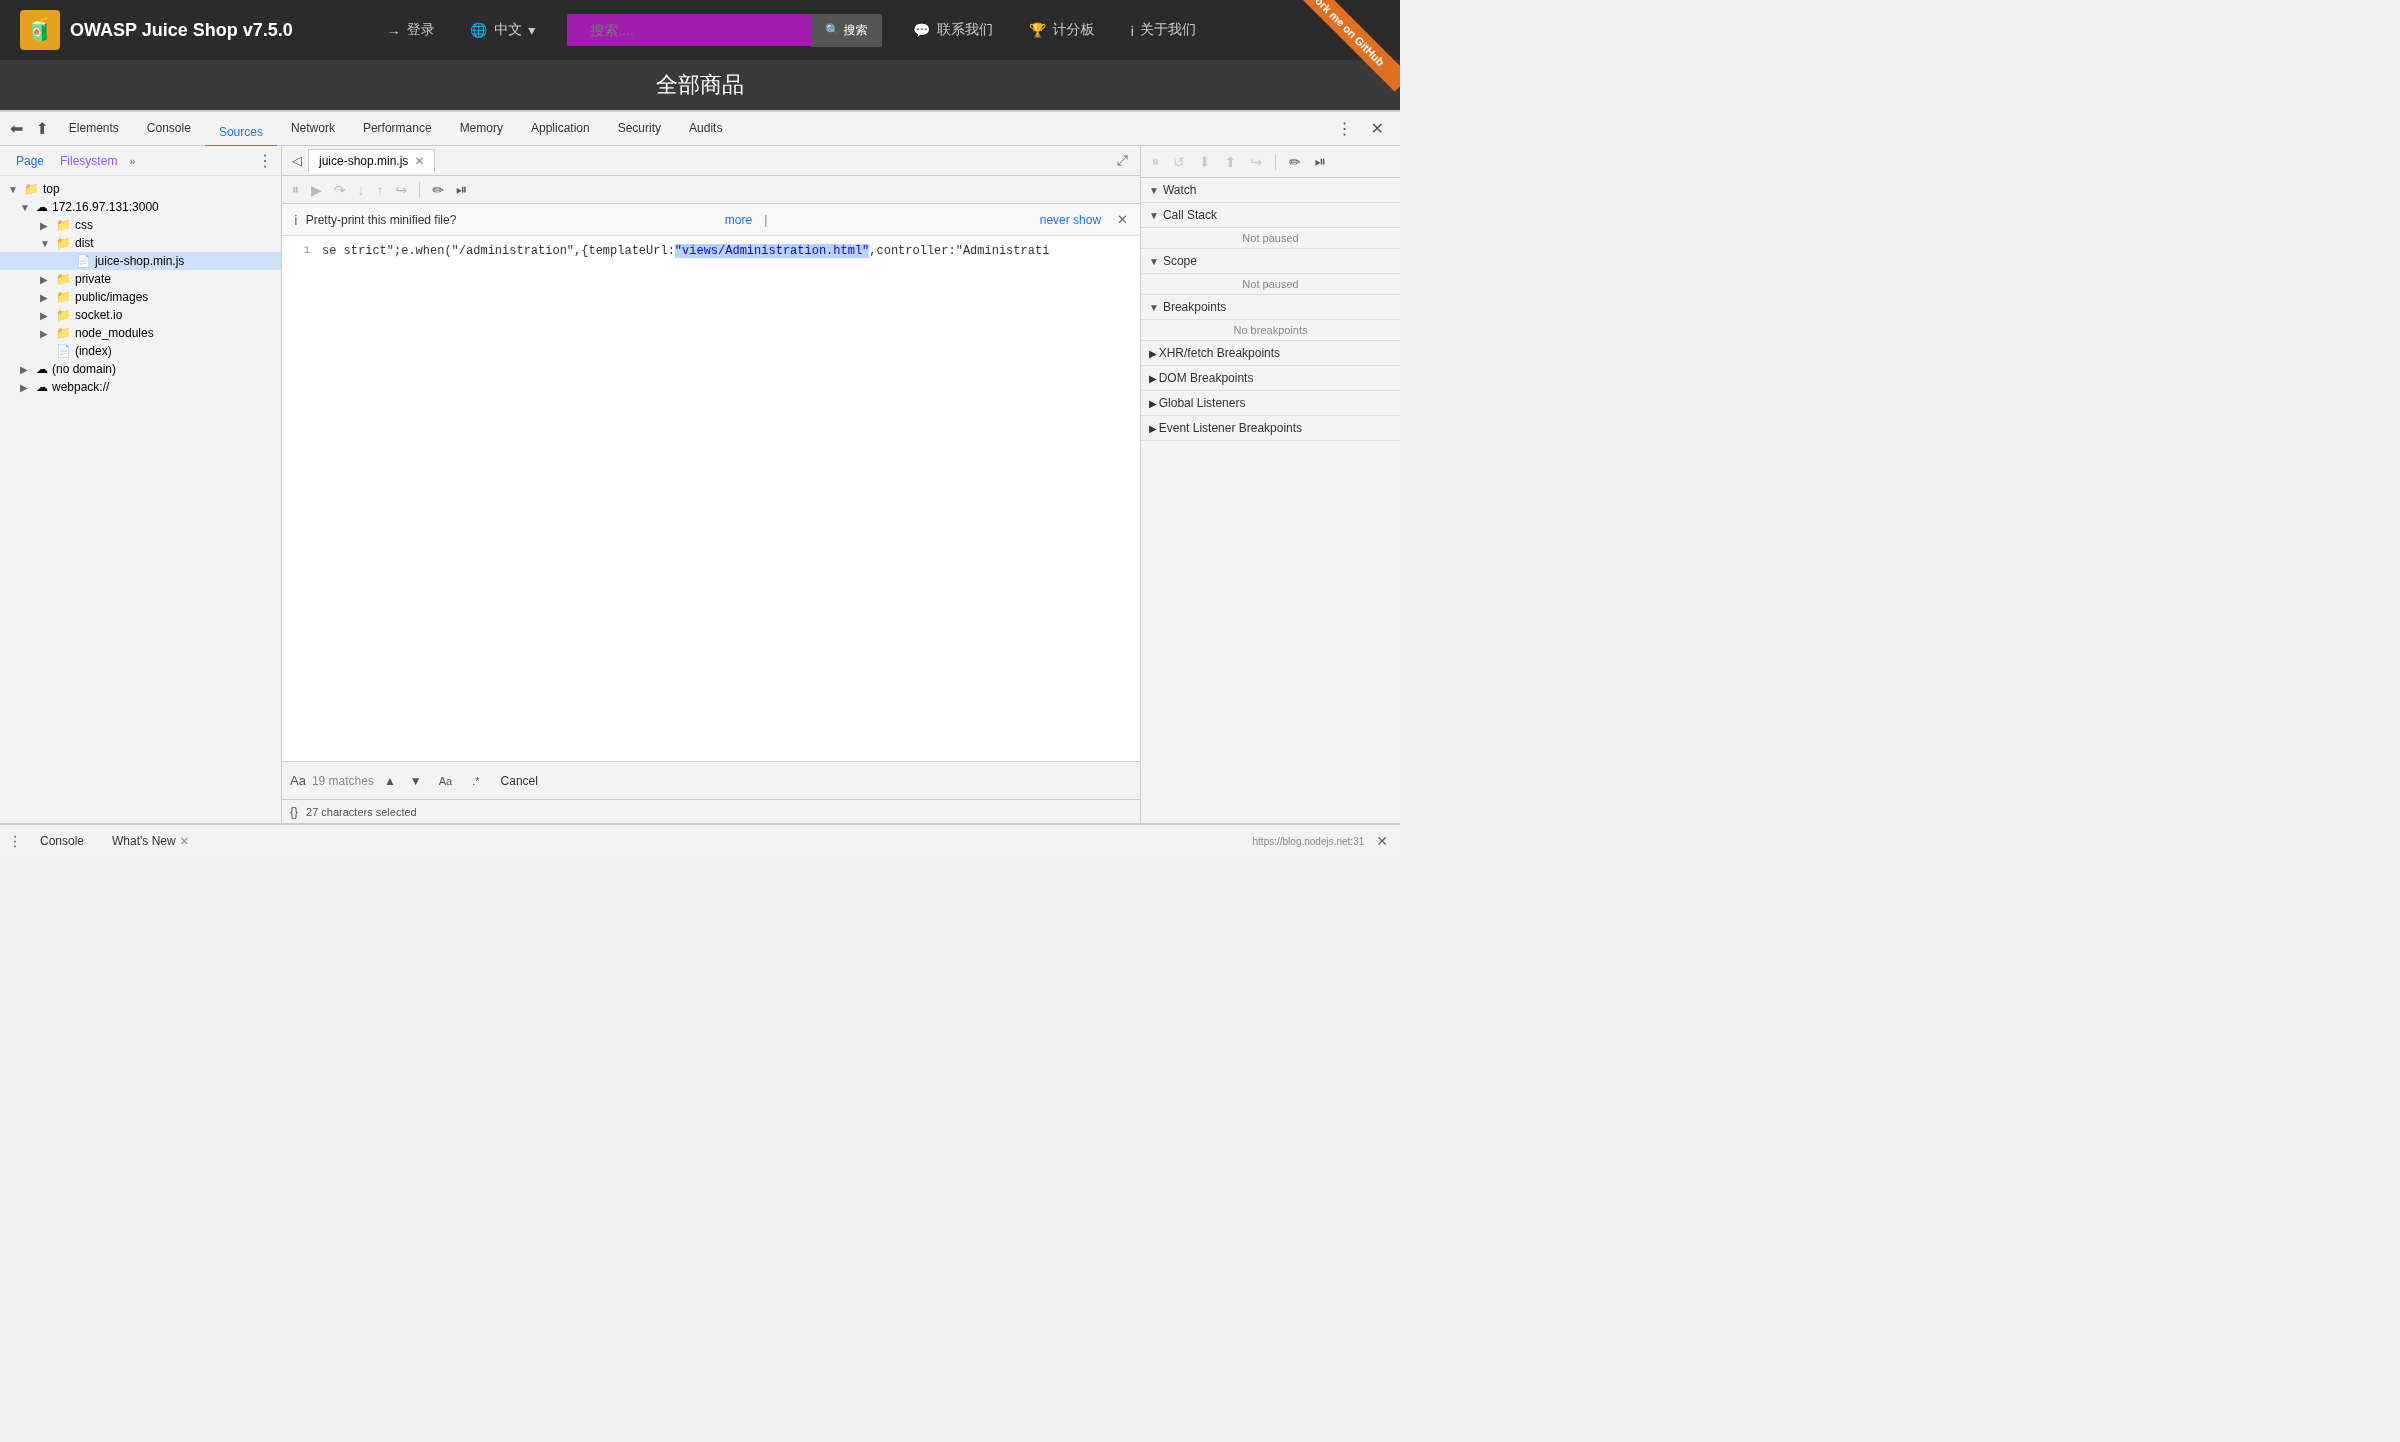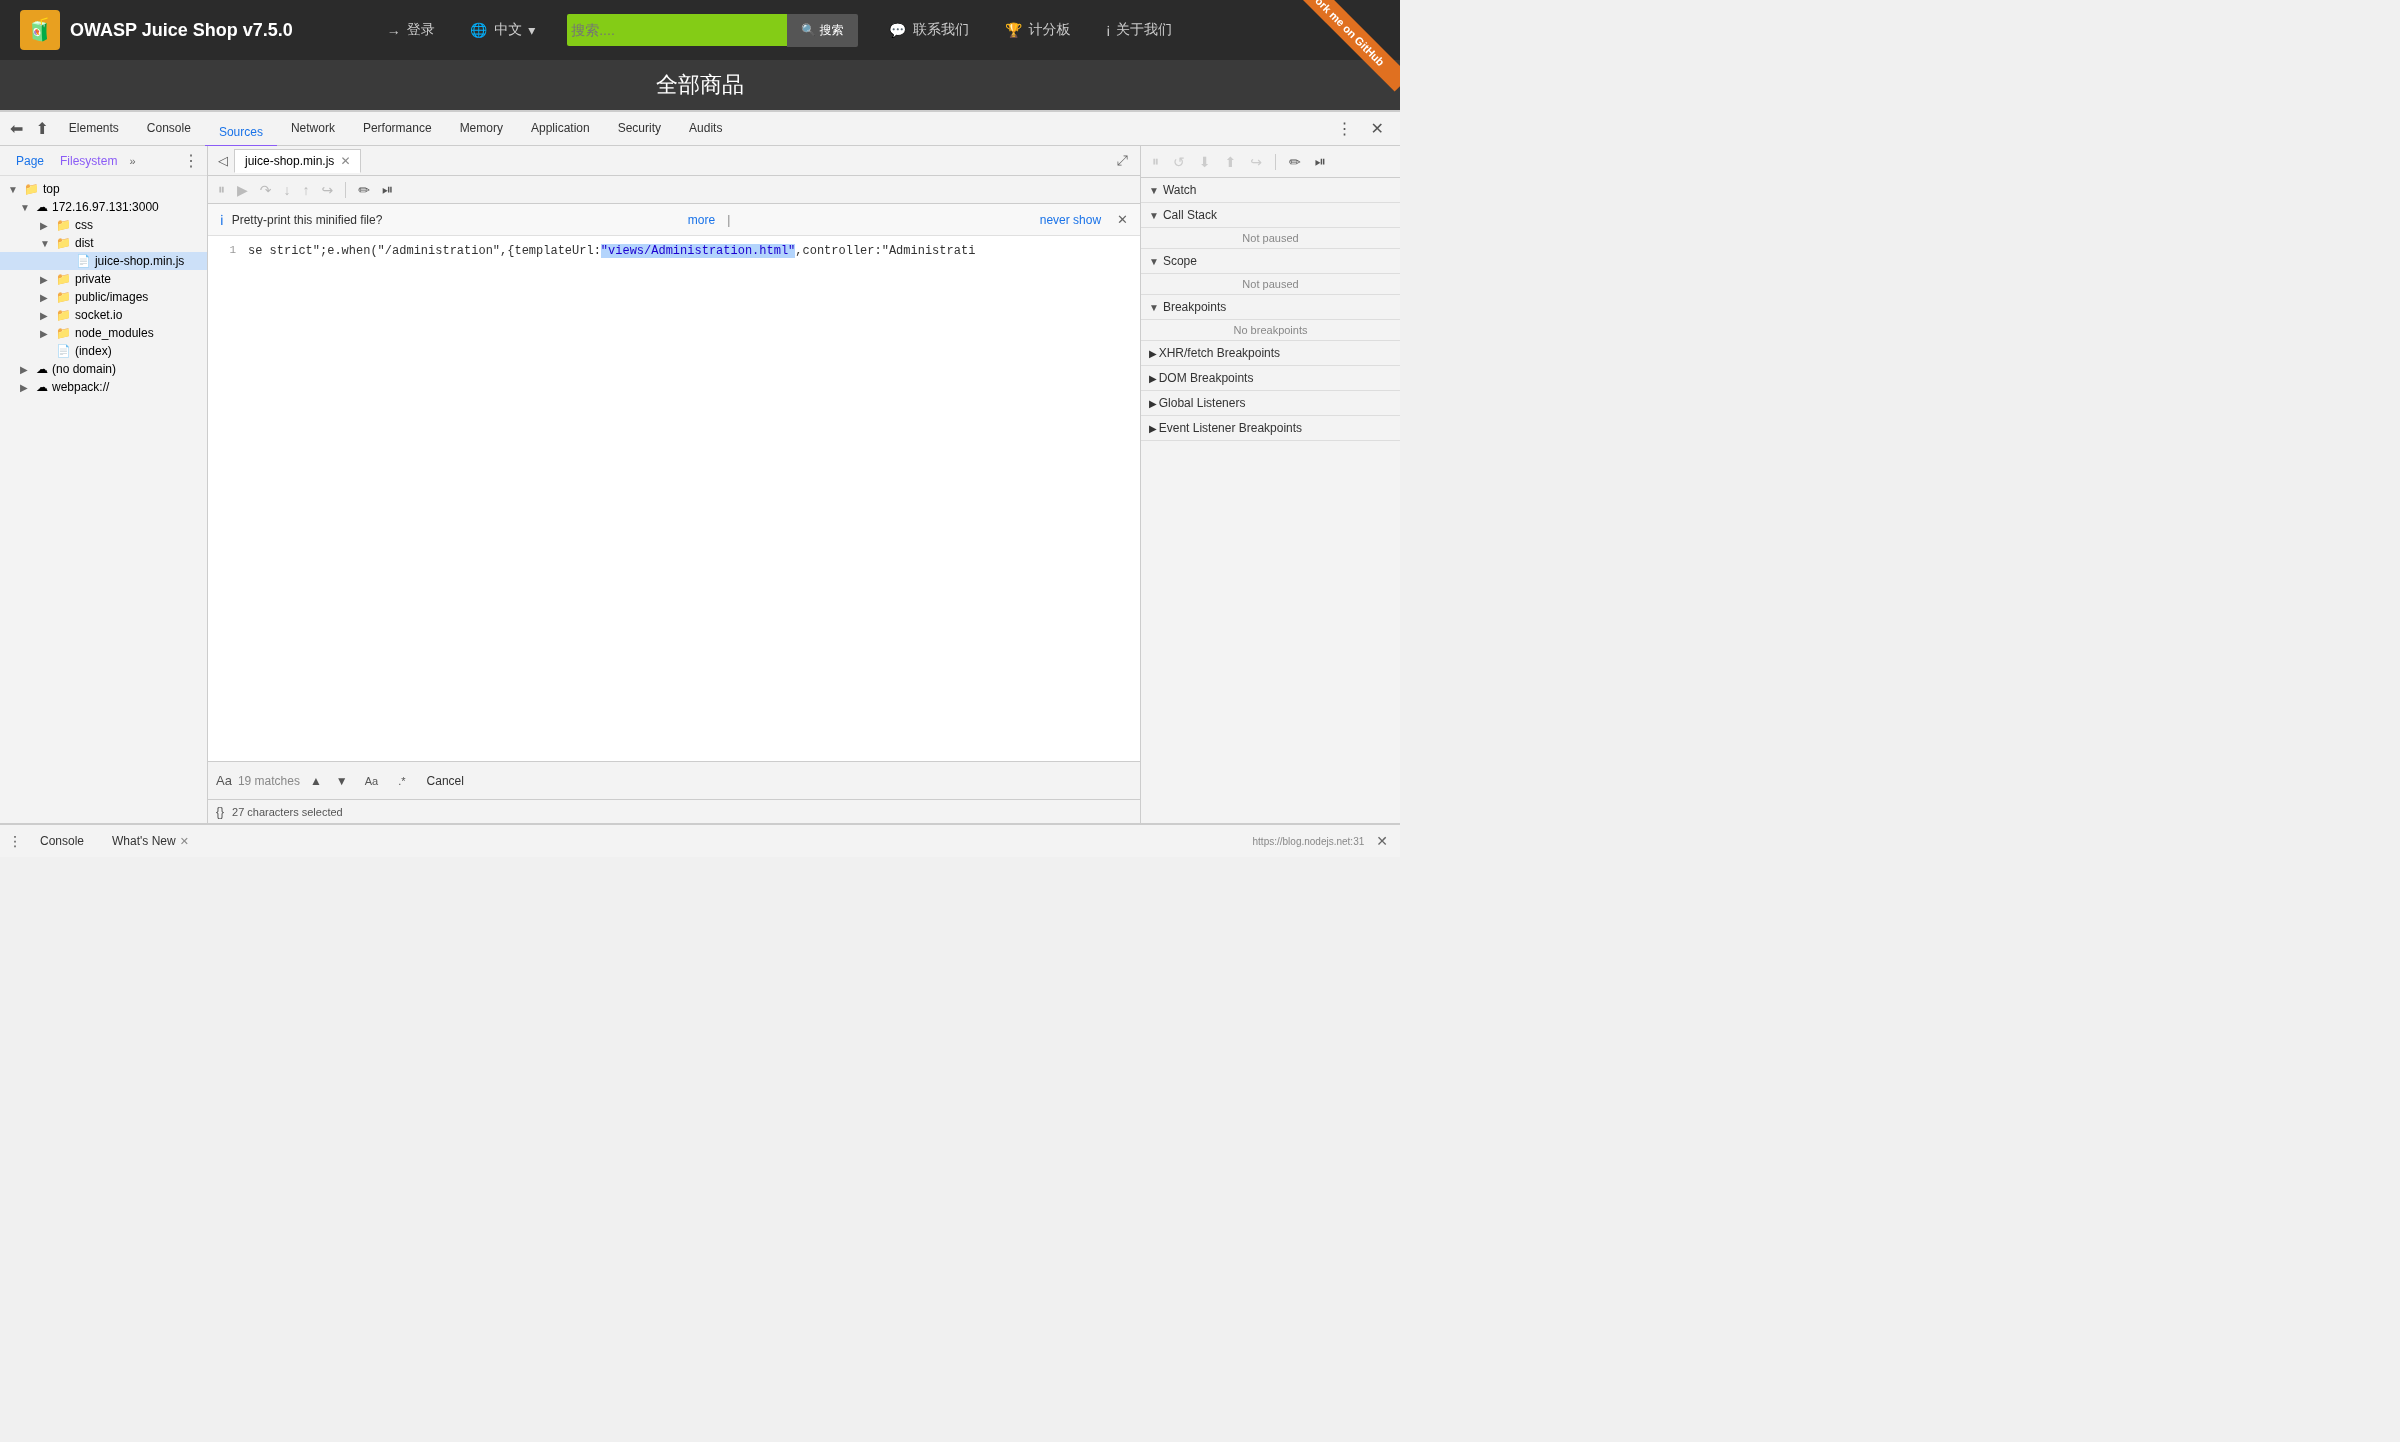--- a/index.html
+++ b/index.html
@@ -47,24 +47,24 @@
       display: flex;
       align-items: center;
       gap: 6px;
     }
     .search-container {
       display: flex;
       align-items: center;
       margin: 0 10px;
     }
     .search-input {
-      background: #84cc16;
-      border: none;
-      padding: 8px 4px;
-      width: 220px;
+      background: #a21caf;
+      border: none;
+      padding: 8px 23px;
+      width: 244px;
       font-size: 14px;
       border-radius: 2px 0 0 2px;
       outline: none;
     }
     .search-btn {
       background: #555;
       border: none;
       color: #fff;
       padding: 8px 14px;
       cursor: pointer;
@@ -157,21 +157,21 @@
 
     
     .devtools-body {
       display: flex;
       flex: 1;
       overflow: hidden;
     }
 
     
     .sidebar {
-      width: 208px;
+      width: 282px;
       background: #f3f3f3;
       border-right: 1px solid #ccc;
       display: flex;
       flex-direction: column;
       overflow: hidden;
     }
     .sidebar-header {
       display: flex;
       align-items: center;
       padding: 4px 8px;

